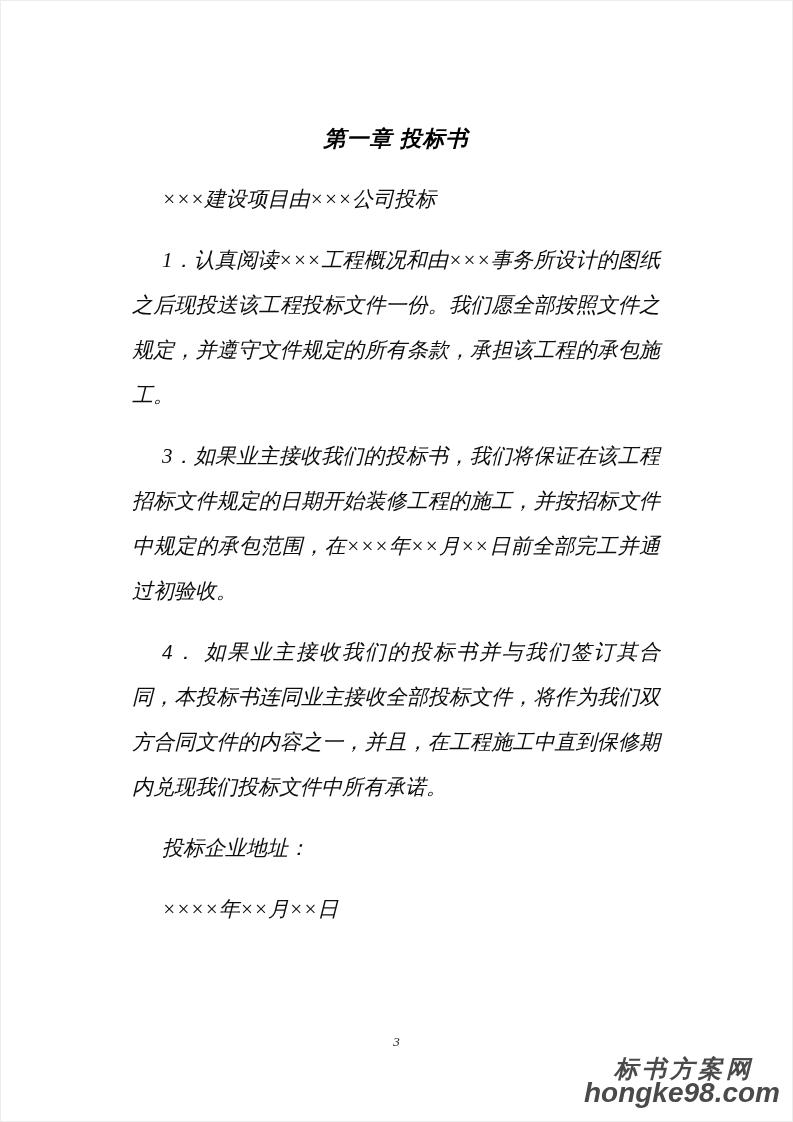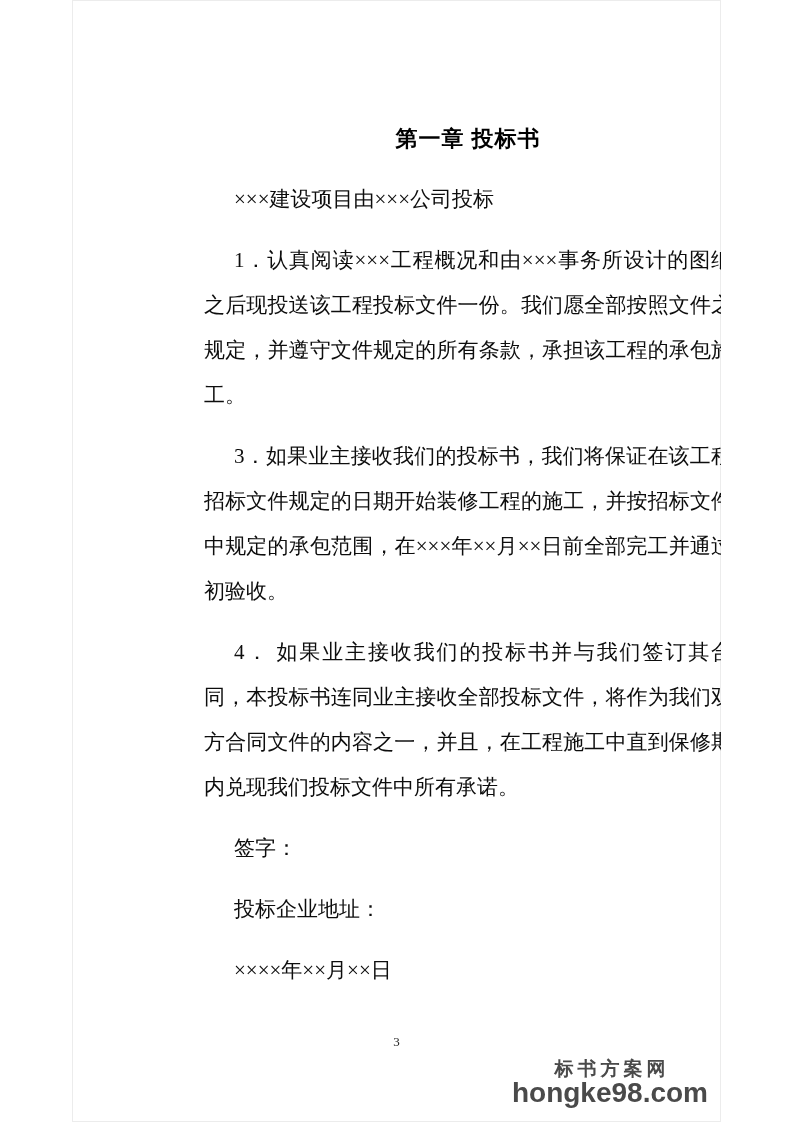--- a/index.html
+++ b/index.html
@@ -2,28 +2,29 @@
 <html lang="zh"><head>
 <meta charset="utf-8">
 <style>
   html, body {
     margin: 0;
     padding: 0;
     background: #ffffff;
   }
   .page {
     position: relative;
-    width: 649px;
+    width: 793px;
     height: 1122px;
     margin: 0 auto;
     background: #ffffff;
     box-shadow: inset 0 0 0 1px #ececec;
     overflow: hidden;
     font-family: "Liberation Serif", "DejaVu Serif", serif;
     color: #0d0d0d;
+    font-style: italic;
   }
   .doc {
     position: absolute;
     top: 0;
     left: 116px;
     width: 560px;
     padding-top: 116px;
   }
   .doc-title {
     margin: 0 0 15px 0;
@@ -63,21 +64,21 @@
   .watermark {
     position: absolute;
     top: 1058px;
     right: 13px;
     text-align: center;
     font-family: "Liberation Sans", "DejaVu Sans", sans-serif;
     color: #4a4a4a;
     user-select: none;
   }
   .watermark .wm-name {
-    font-size: 19px;
+    font-size: 24px;
     line-height: 22px;
     font-weight: bold;
     letter-spacing: 4px;
     padding-left: 4px; 
     white-space: nowrap;
   }
   .watermark .wm-url {
     font-size: 28px;
     line-height: 26px;
     font-weight: bold;
@@ -97,21 +98,20 @@
     <p>×××建设项目由×××公司投标</p>
 
 
     <p>1．认真阅读×××工程概况和由×××事务所设计的图纸之后现投送该工程投标文件一份。我们愿全部按照文件之规定，并遵守文件规定的所有条款，承担该工程的承包施工。</p>
 
 
     <p>3．如果业主接收我们的投标书，我们将保证在该工程招标文件规定的日期开始装修工程的施工，并按招标文件中规定的承包范围，在×××年××月××日前全部完工并通过初验收。</p>
 
     <p>4．  如果业主接收我们的投标书并与我们签订其合同，本投标书连同业主接收全部投标文件，将作为我们双方合同文件的内容之一，并且，在工程施工中直到保修期内兑现我们投标文件中所有承诺。</p>
 
-    <p class="sig-line">签字：</p>
 
 
     <p class="sig-line">投标企业地址：</p>
 
     <p class="sig-line">××××年××月××日</p>
 
   </div>
 
   <div class="page-number">3</div>
 

